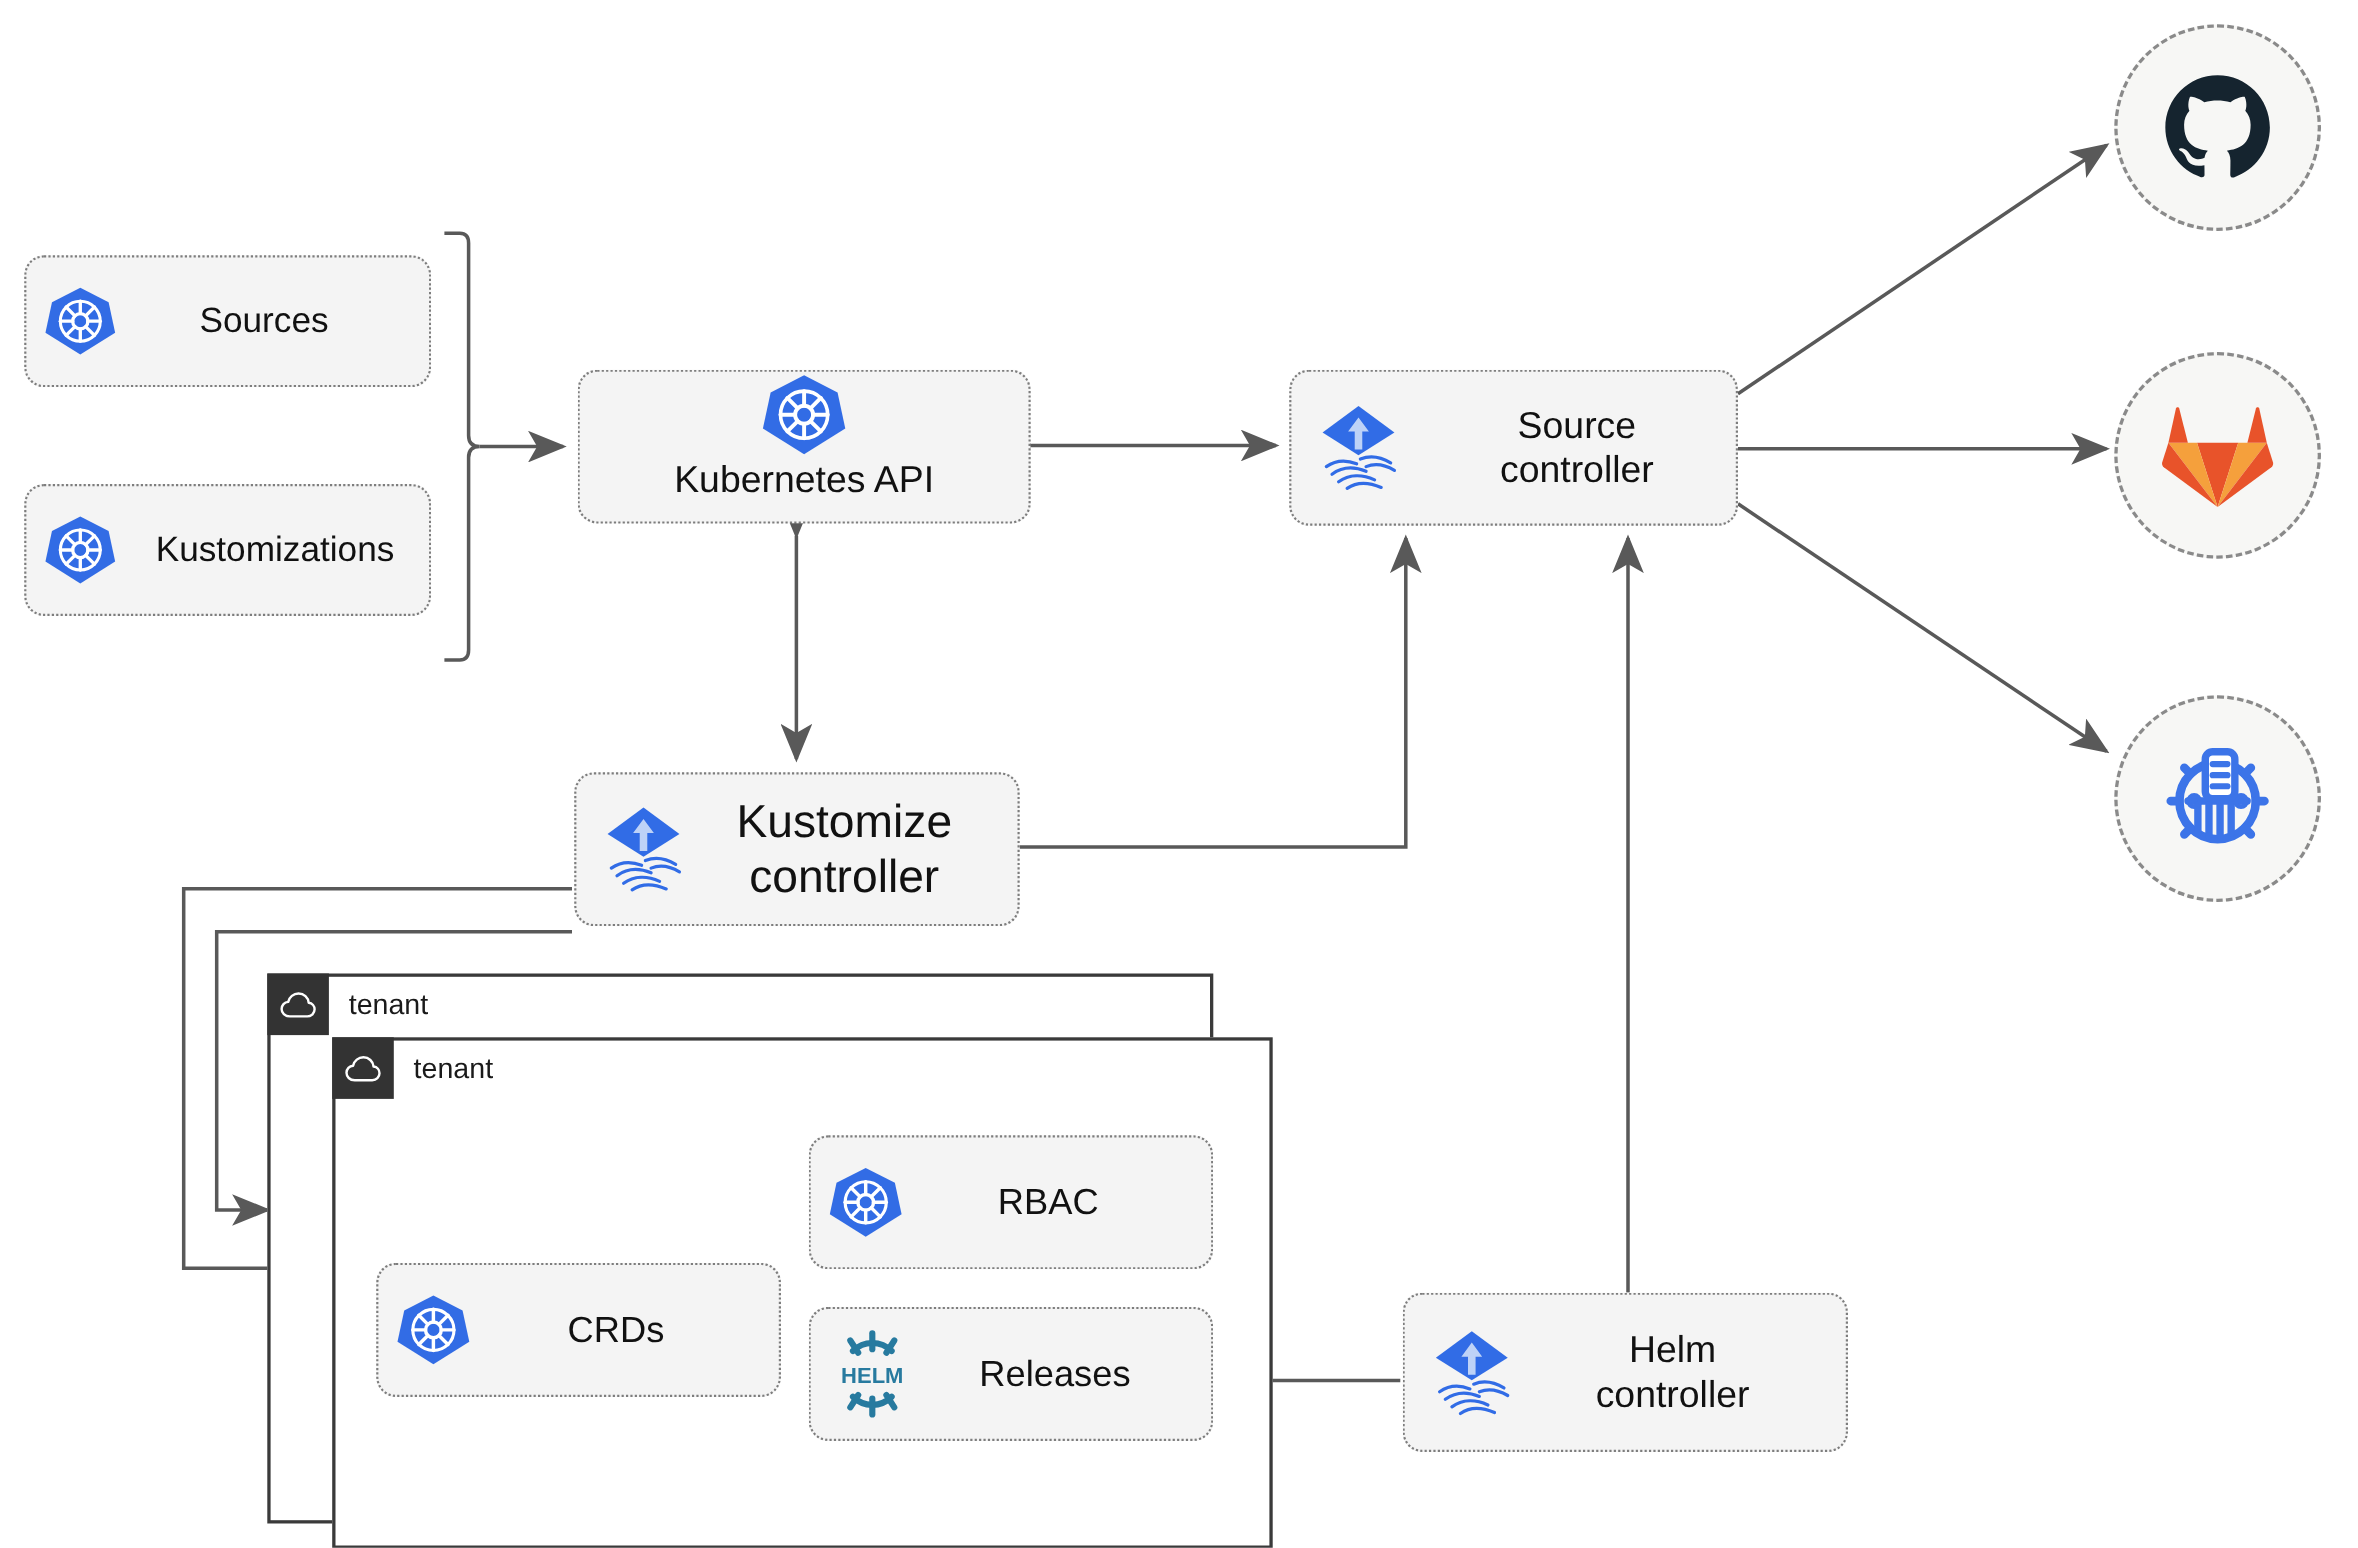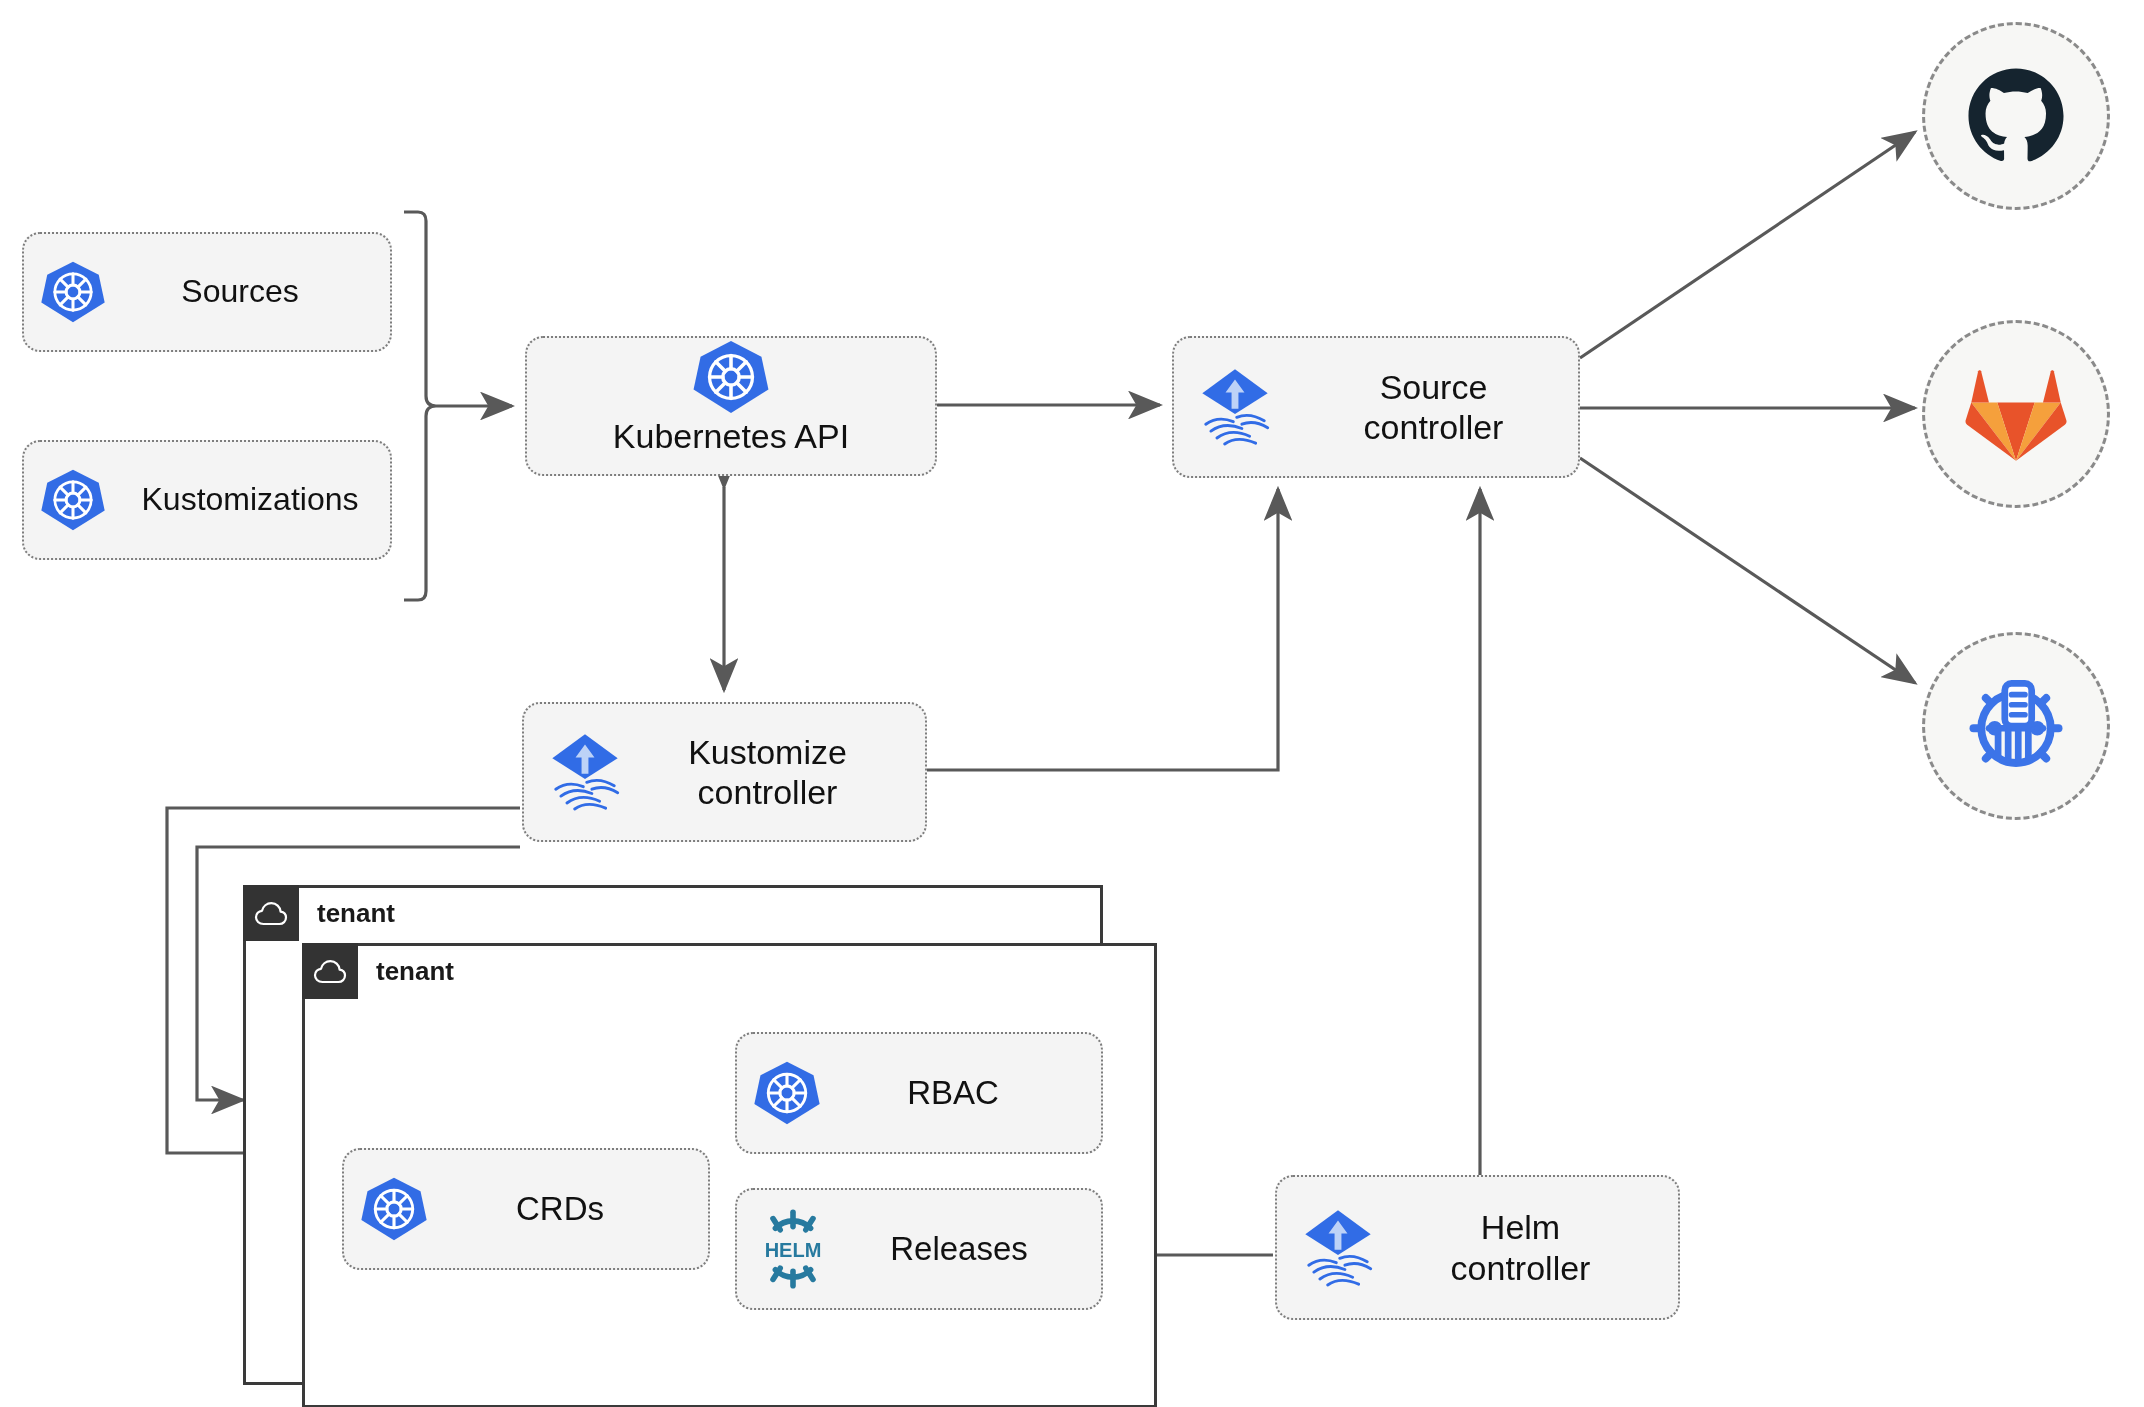--- a/index.html
+++ b/index.html
@@ -19,21 +19,21 @@
   .circ{position:absolute;border:3px dashed #8a8a8a;border-radius:50%;
         background:#f7f7f5;display:flex;align-items:center;justify-content:center;
         box-sizing:border-box;}
 
   
   .tenant{position:absolute;background:#ffffff;border:3px solid #3a3a3a;
           box-sizing:border-box;}
   .tenant-hdr{position:absolute;display:flex;align-items:center;height:56px;}
   .tenant-chip{width:56px;height:56px;background:#333333;display:flex;
                align-items:center;justify-content:center;}
-  .tenant-name{margin-left:18px;font-size:26px;color:#1a1a1a;font-weight:bold;}
+  .tenant-name{margin-left:18px;font-size:26px;color:#1a1a1a;}
 </style>
 </head>
 <body>
 
 <div id="stage">
 
   <svg class="edges" viewBox="0 0 2144 1407">
     <defs>
       <marker id="ah" markerWidth="11" markerHeight="9" refX="10" refY="4.5" orient="auto" markerUnits="strokeWidth">
         <path d="M0,0 L11,4.5 L0,9 L2.6,4.5 Z" fill="#595959"></path>
@@ -185,21 +185,21 @@
         <g stroke="#316CE6" stroke-width="3.4" fill="none" stroke-linecap="round">
           <path d="M16,70 C26,63 38,63 48,67"></path>
           <path d="M22,78 C33,70 46,70 58,75"></path>
           <path d="M29,86 C40,78 54,78 67,84"></path>
           <path d="M38,93 C48,86 60,86 74,92"></path>
           <path d="M52,62 C62,58 74,60 84,66"></path>
           <path d="M58,70 C68,66 78,68 88,74"></path>
         </g>
       </svg>
     </span>
-    <span class="lbl" style="font-size:34px;">Kustomize
+    <span class="lbl" style="font-size:42px;">Kustomize
 controller</span>
   </div>
 
   <div class="node" style="left:1275px;top:1175px;width:405px;height:145px;padding:0 18px;">
     <span class="ico">
       <svg width="86" height="86" viewBox="0 0 100 100">
         <polygon points="50,6 88,34 50,58 12,34" fill="#316CE6"></polygon>
         <path d="M50,18 L61,33 L54,33 L54,52 L46,52 L46,33 L39,33 Z" fill="#bdd2f7"></path>
         <g stroke="#316CE6" stroke-width="3.4" fill="none" stroke-linecap="round">
           <path d="M16,70 C26,63 38,63 48,67"></path>

